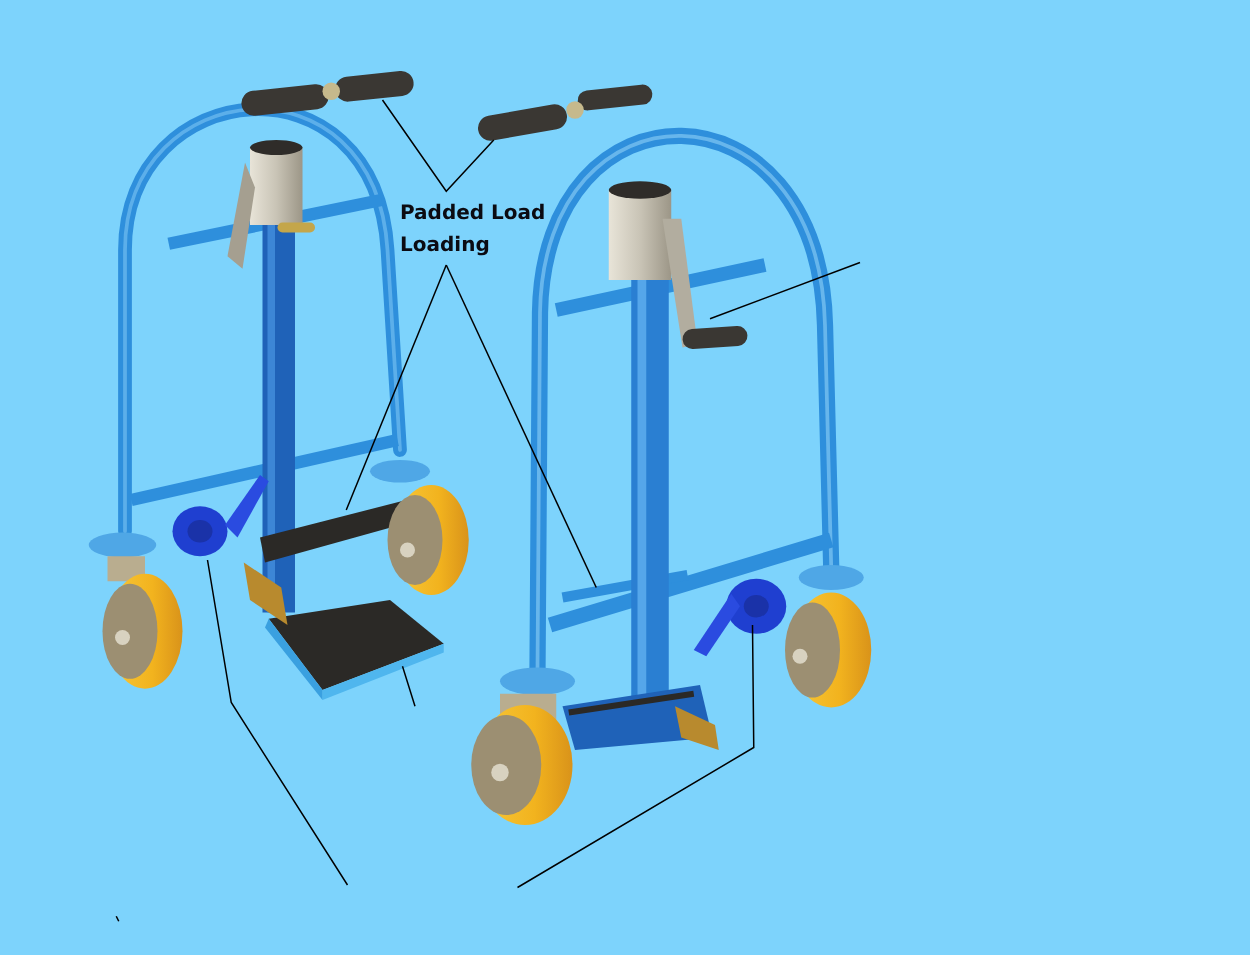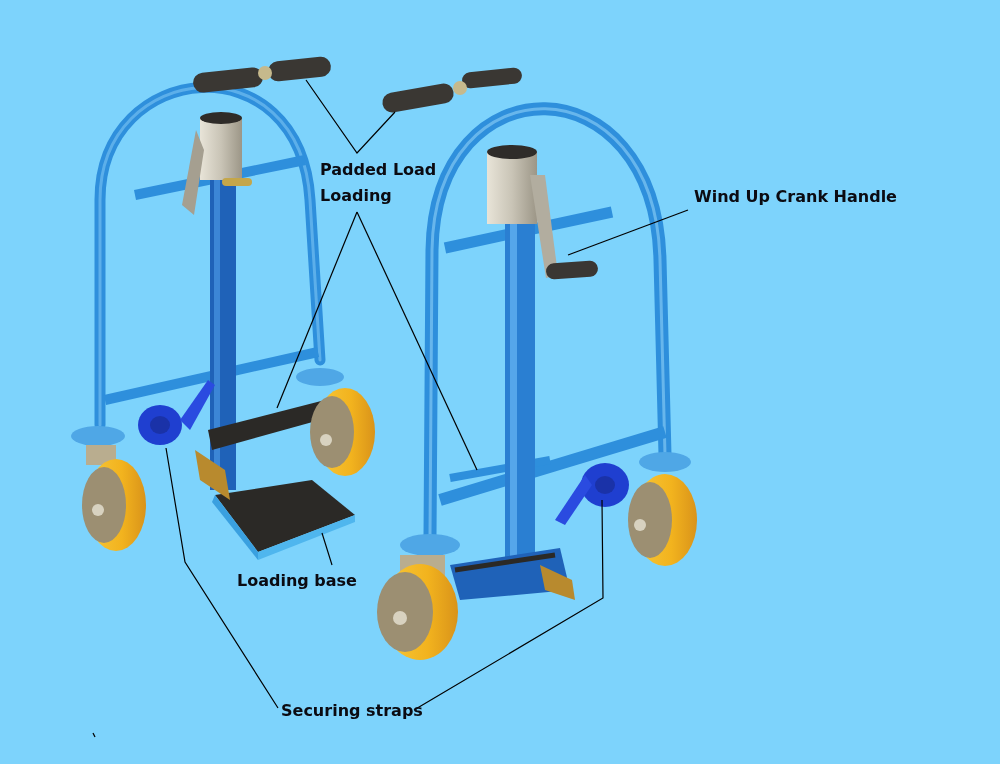--- a/index.html
+++ b/index.html
@@ -143,17 +143,14 @@
     <polyline points="166,448 185,562 278,708"></polyline>
     <polyline points="414,710 603,598 602,500"></polyline>
     <polyline points="93,733 95,737"></polyline>
   </g>
 </svg>
 
 <div class="label" style="left:320px;top:157px;">
   <div>Padded Load</div>
   <div>Loading</div>
 </div>
-<div class="label" style="left:694px;top:184px;">Wind Up Crank Handle</div>
-<div class="label" style="left:237px;top:568px;">Loading base</div>
-<div class="label" style="left:281px;top:698px;">Securing straps</div>
 
 </div>
 
 </body></html>

